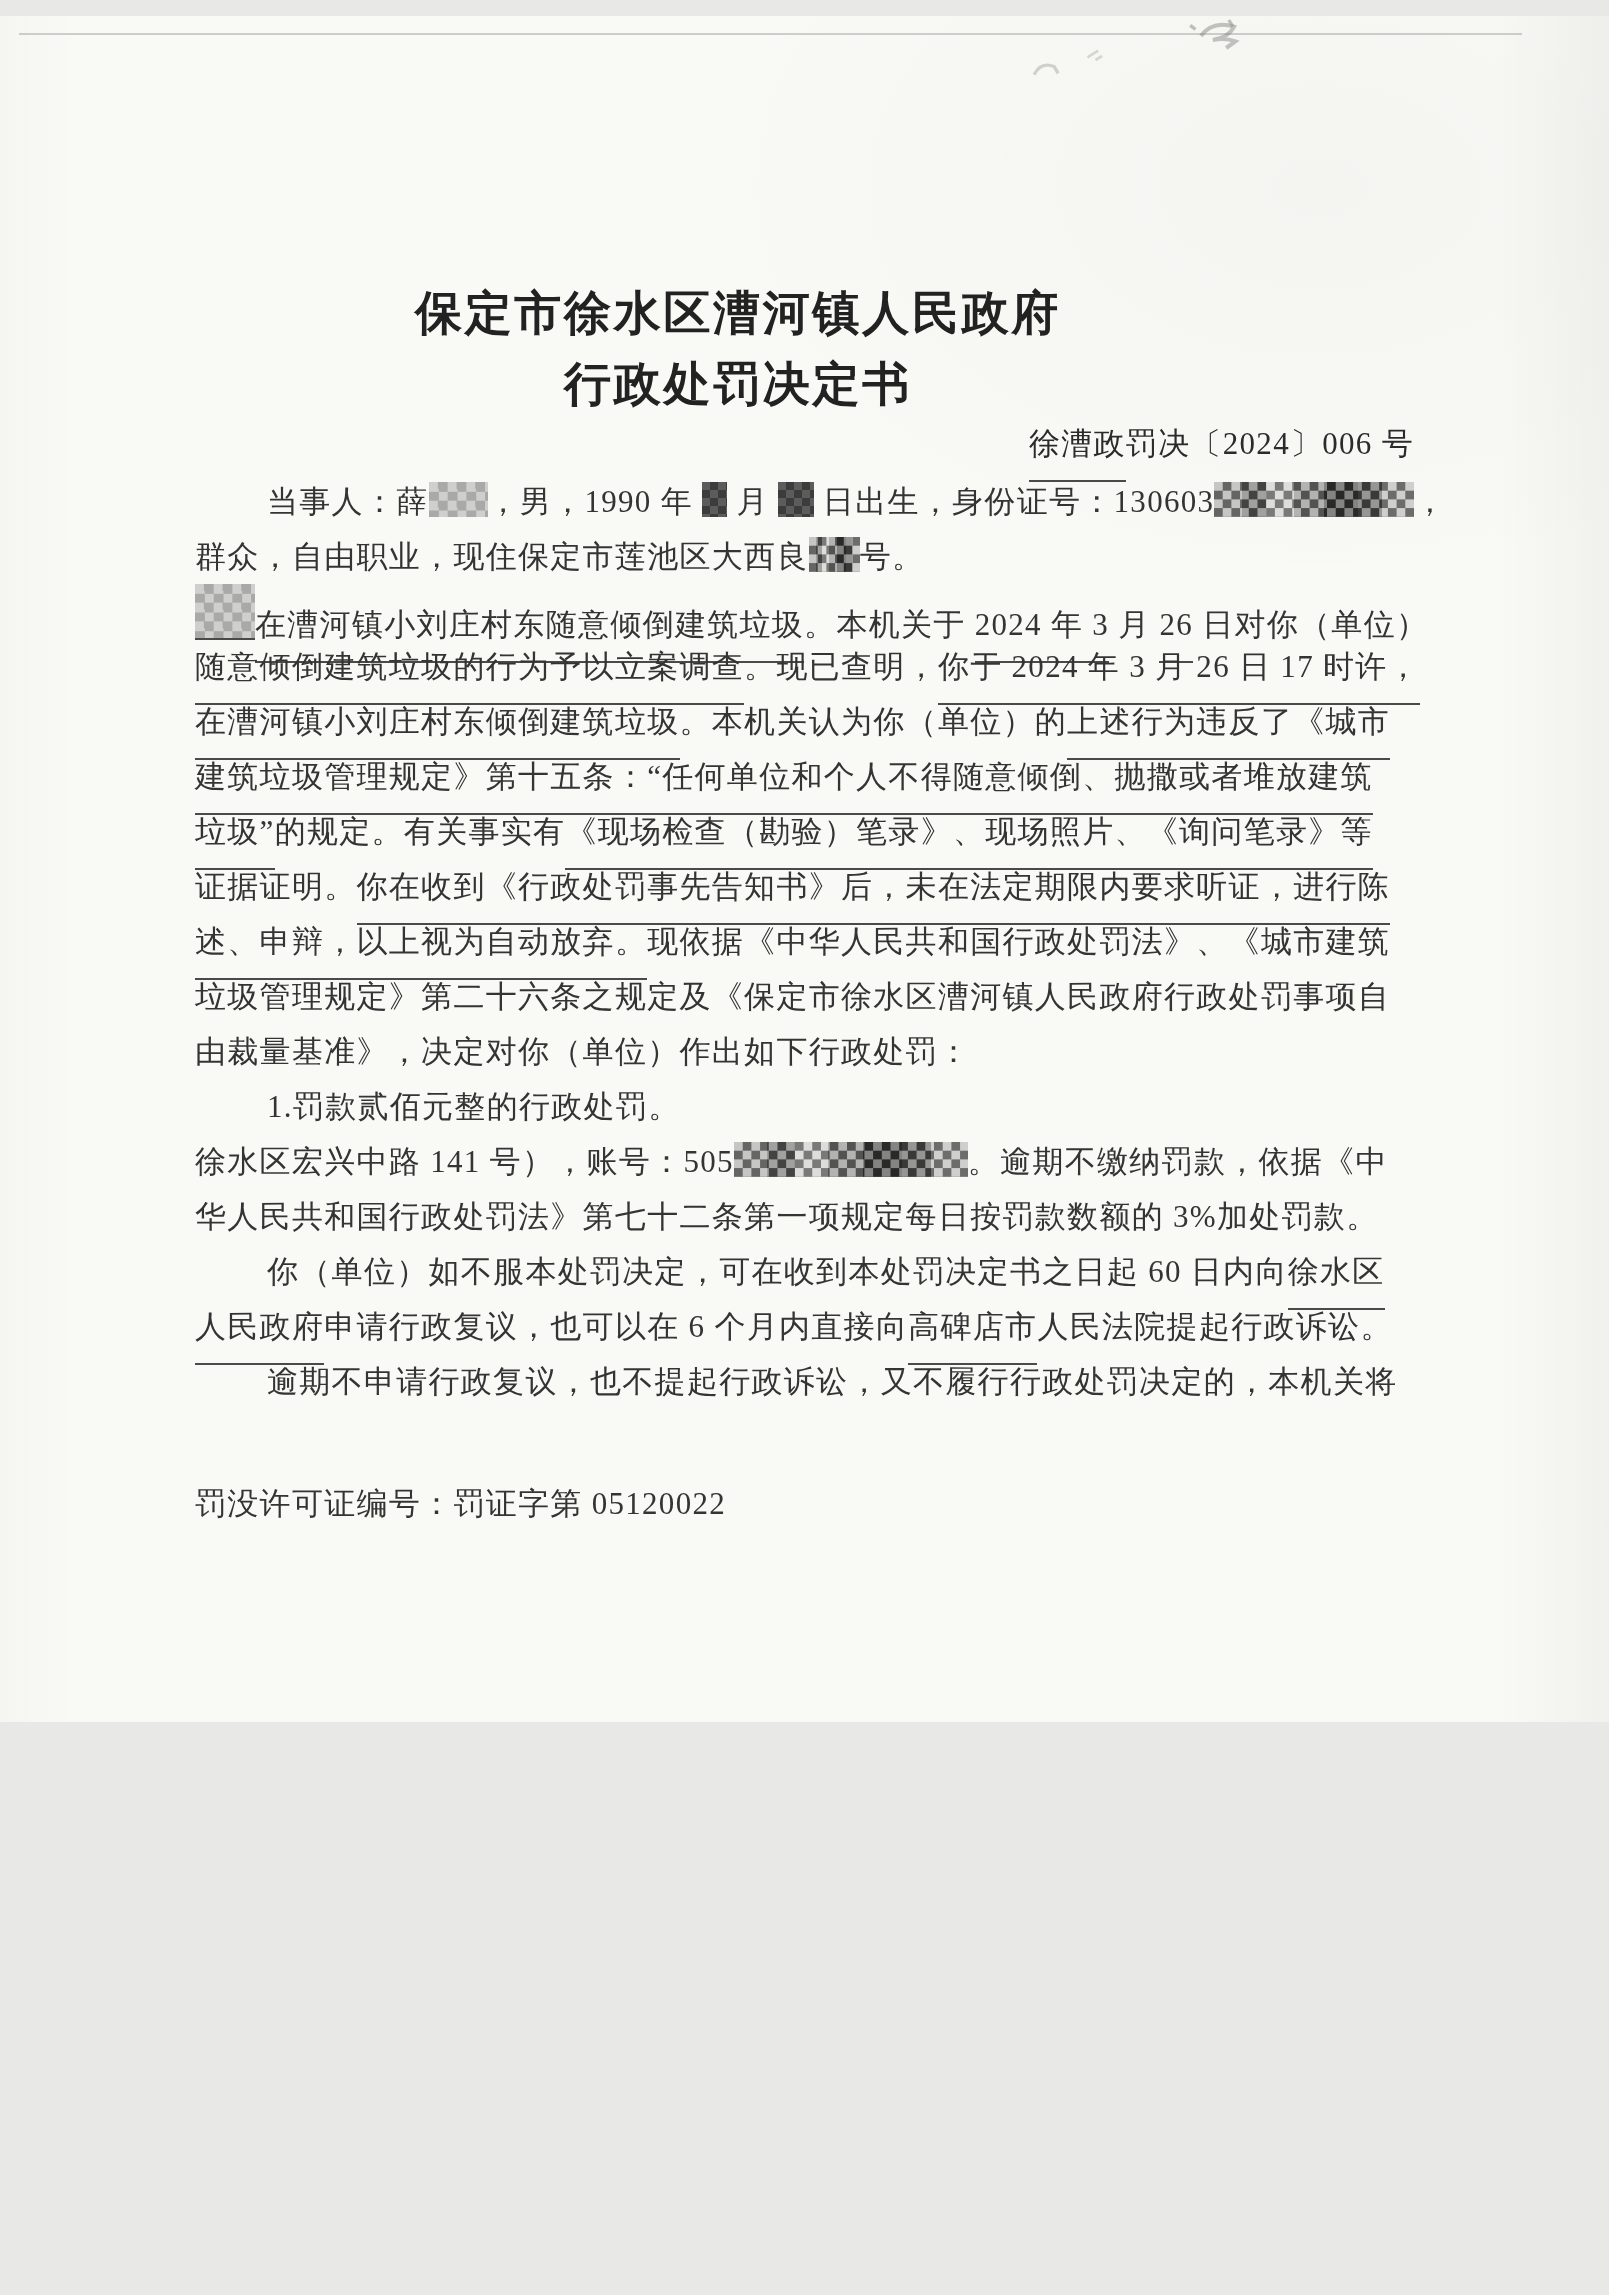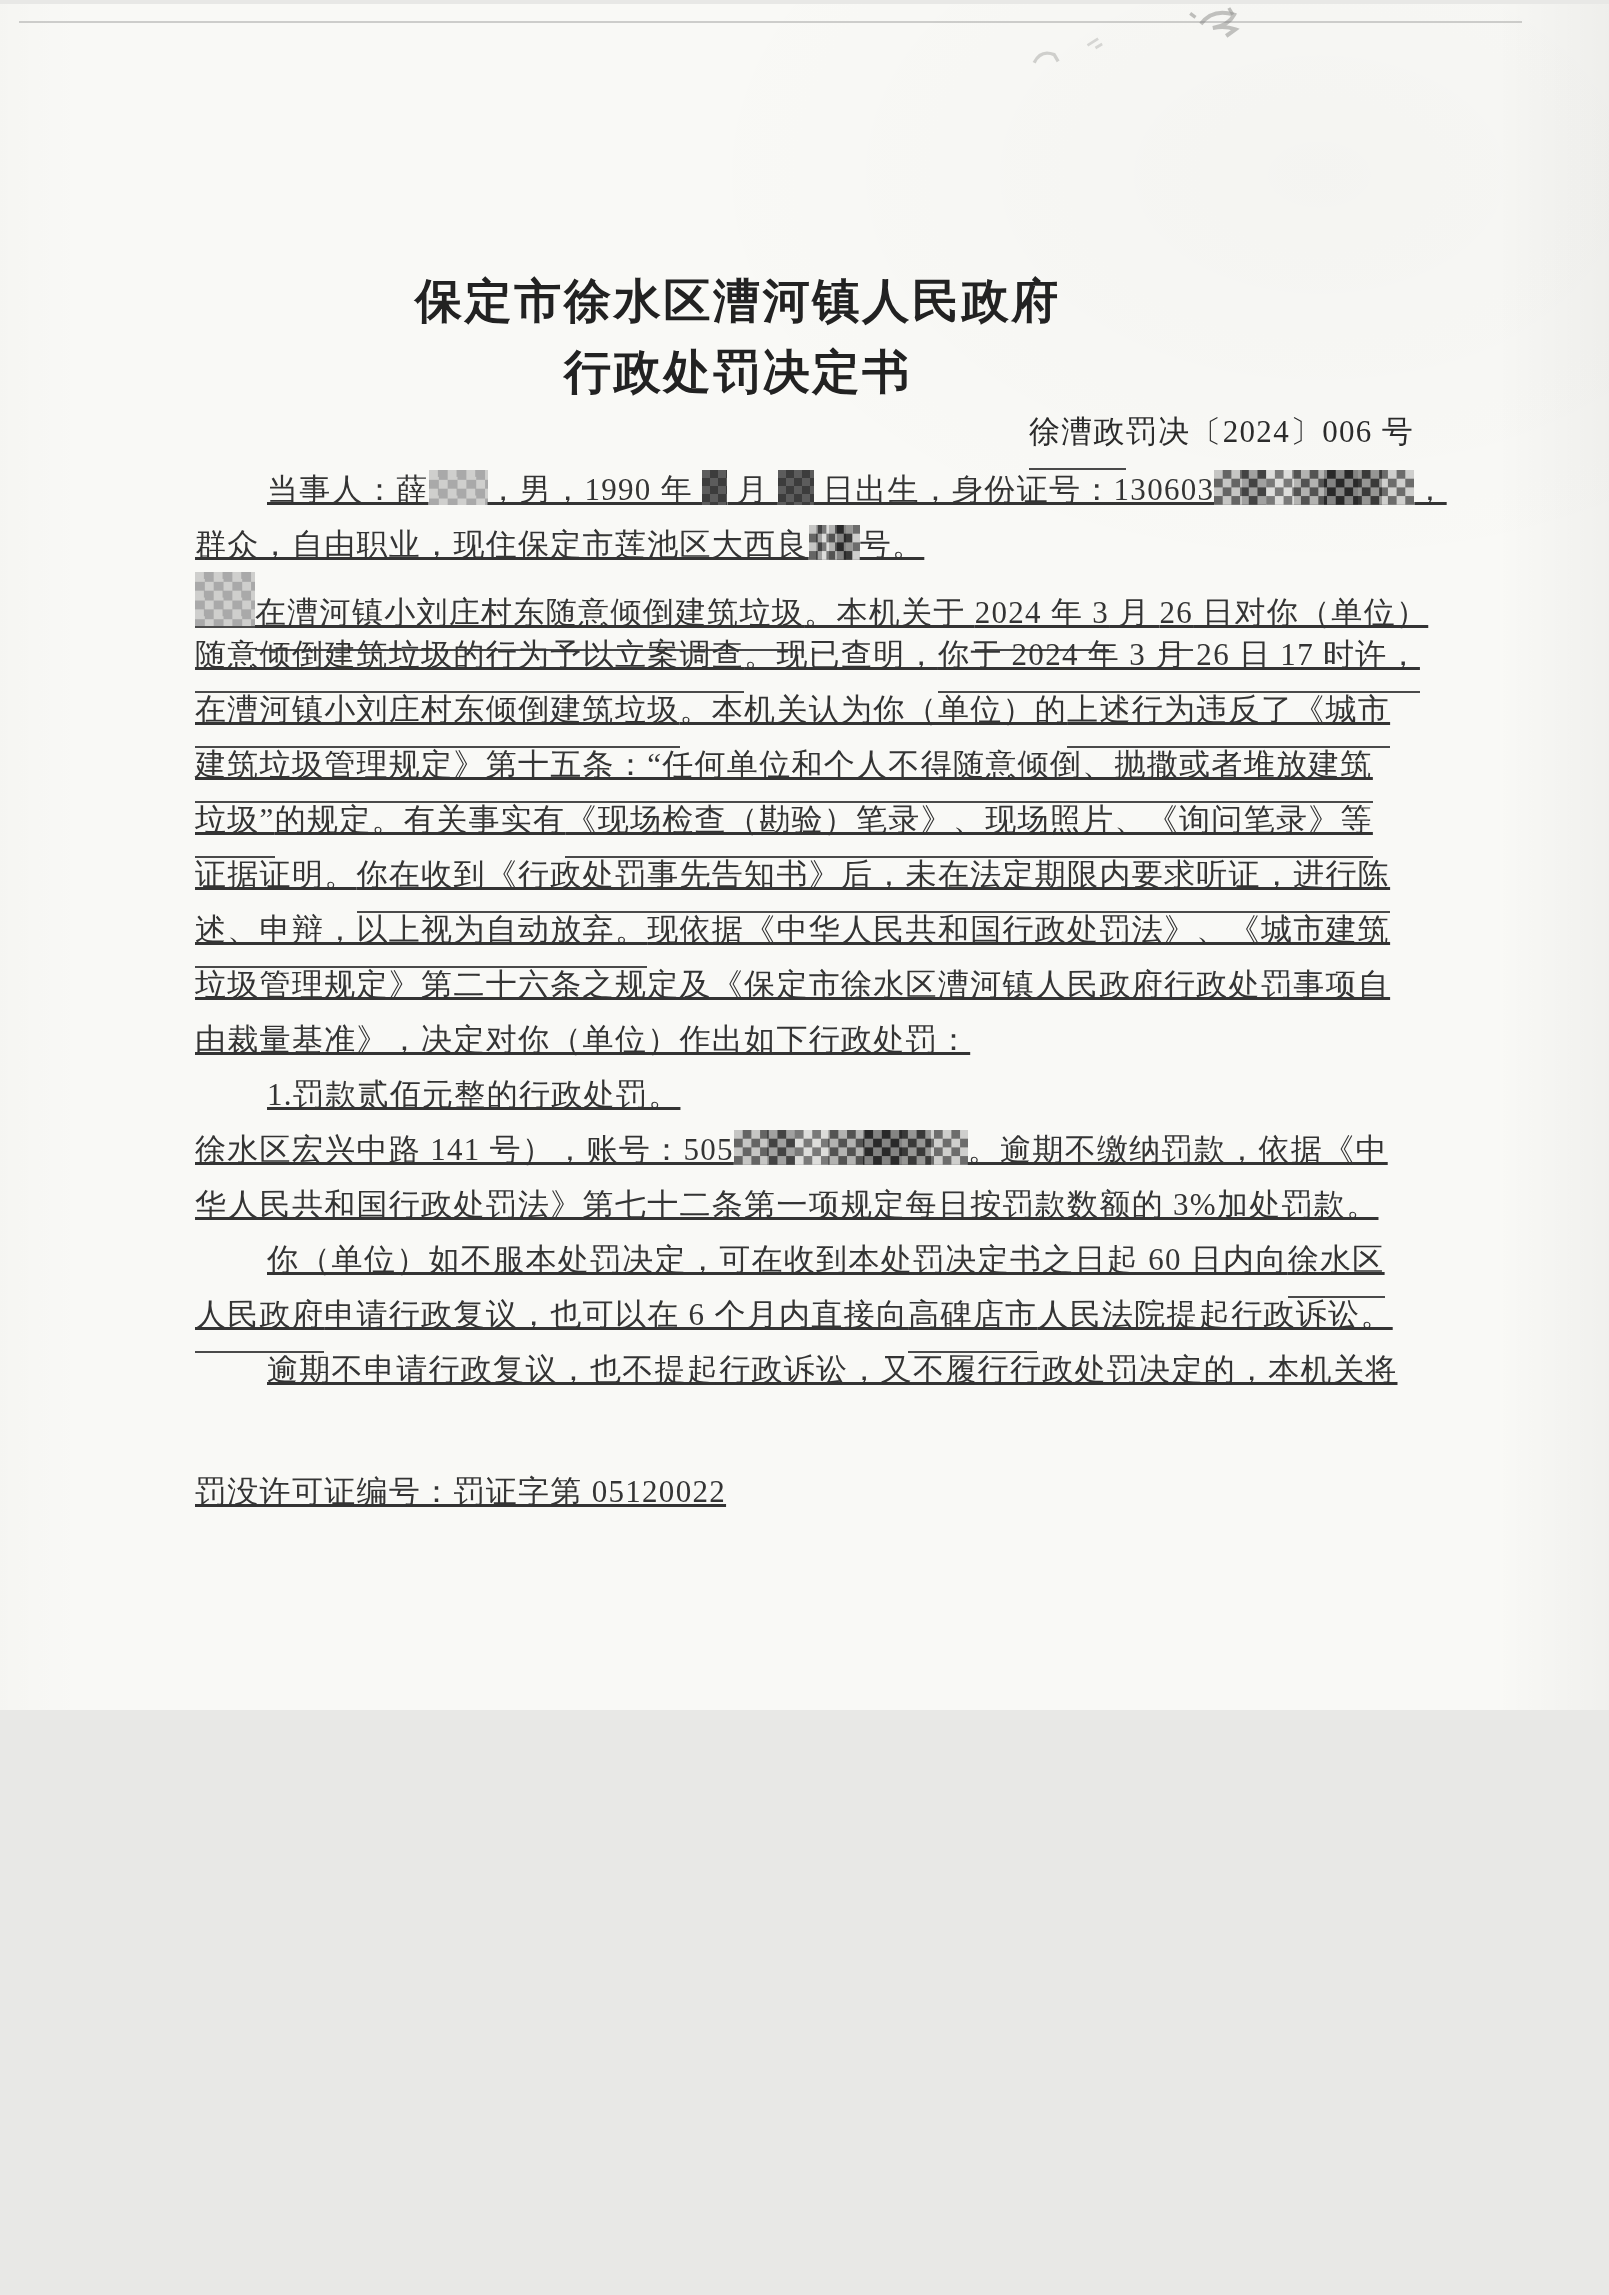--- a/index.html
+++ b/index.html
@@ -1,19 +1,19 @@
 <!DOCTYPE html>
 <html style="font-size:10.7px"><head>
 <meta charset="utf-8">
 <style>
   html,body{margin:0;padding:0;background:#e8e8e6;}
   .page{
     position:relative;
     width:1609px;height:1706px;
-    margin:4px auto;
+    margin:16px auto;
     overflow:hidden;
     background:
       radial-gradient(935px 601px at 82% 10%, rgba(0,0,0,0.018), transparent 70%),
       linear-gradient(90deg, rgba(0,0,0,0.015), rgba(0,0,0,0) 5%, rgba(0,0,0,0) 93%, rgba(0,0,0,0.035)),
       var(--paper,#f9f9f6);
     font-family:"Liberation Serif","DejaVu Serif",serif;
     color:var(--ink,#2e2e2e);
   }
   .scan-edge-top{
     position:absolute;top:16.7px;left:18.7px;width:1503px;height:2px;
@@ -27,21 +27,21 @@
   }
   .doc-number{
     position:absolute;top:409px;right:195px;
     font-size:31px;line-height:37px;color:#2b2b2b;letter-spacing:1.3px;
     white-space:nowrap;
   }
   .body-text{
     position:absolute;left:195px;top:458px;width:1243px;
     font-size:31px;color:#343434;
   }
-  .line{height:55px;line-height:55px;white-space:nowrap;letter-spacing:1.3px;text-decoration:underline;}
+  .line{height:55px;line-height:55px;white-space:nowrap;letter-spacing:1.3px;}
   .line.indent{padding-left:72px;}
   .u{border-bottom:2px solid #4a4a4a;padding-bottom:19px;}
   .redact{display:inline-block;height:35px;vertical-align:-5.3px;}
   .redact.mosaic{
     background:repeating-conic-gradient(#a9a9a9 0% 25%, #cfcfcd 0% 50%);
     background-size:18.7px 18.7px;
   }
   .redact.dark{
     background:repeating-conic-gradient(#3c3c3c 0% 25%, #5c5c5c 0% 50%);
     background-size:16px 16px;

